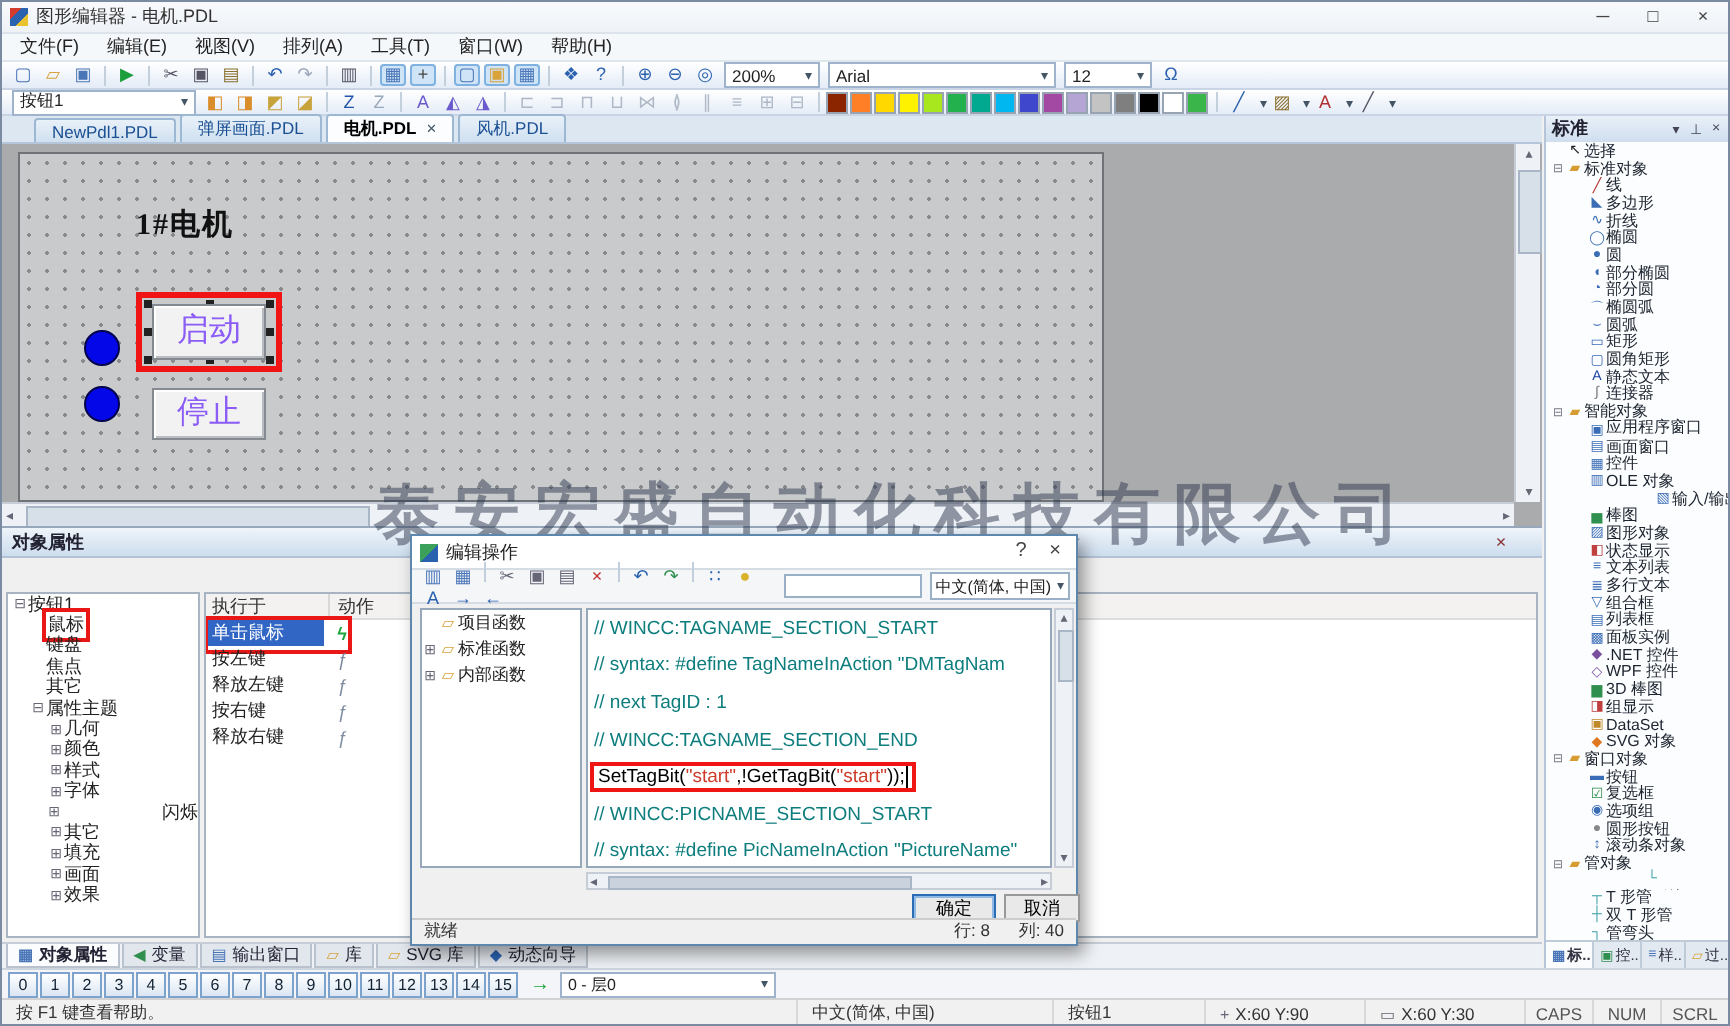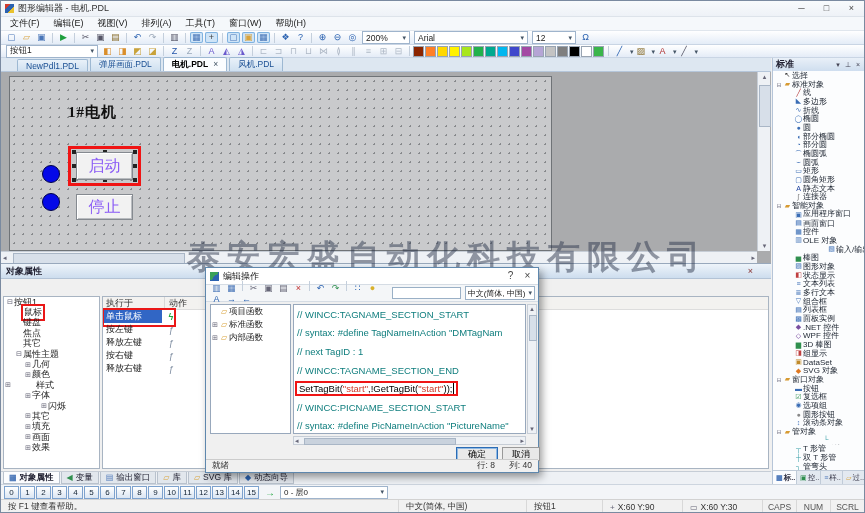--- a/index.html
+++ b/index.html
@@ -350,29 +350,29 @@
             <span class="tlab">属性主题</span>
           </div>
           <div class="trow" style="padding-left: 20px;">
             <span class="texp">⊞</span>
             <span class="tlab">几何</span>
           </div>
           <div class="trow" style="padding-left: 20px;">
             <span class="texp">⊞</span>
             <span class="tlab">颜色</span>
           </div>
-          <div class="trow" style=" gap: 24px;">
+          <div class="trow" style="padding-left: 20px;">
             <span class="texp">⊞</span>
             <span class="tlab">样式</span>
           </div>
           <div class="trow" style="padding-left: 20px;">
             <span class="texp">⊞</span>
             <span class="tlab">字体</span>
           </div>
-          <div class="trow" style="padding-left: 36px;">
+          <div class="trow" style="padding-left: 19px; justify-content: space-between;">
             <span class="texp">⊞</span>
             <span class="tlab">闪烁</span>
           </div>
           <div class="trow" style="padding-left: 20px;">
             <span class="texp">⊞</span>
             <span class="tlab">其它</span>
           </div>
           <div class="trow" style="padding-left: 20px;">
             <span class="texp">⊞</span>
             <span class="tlab">填充</span>

